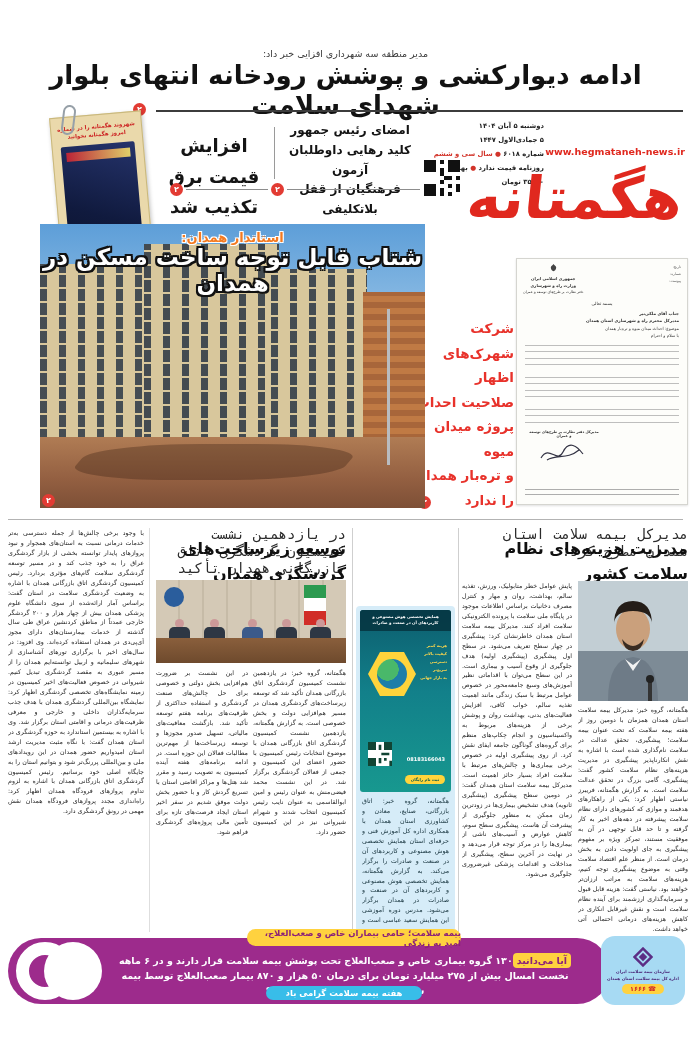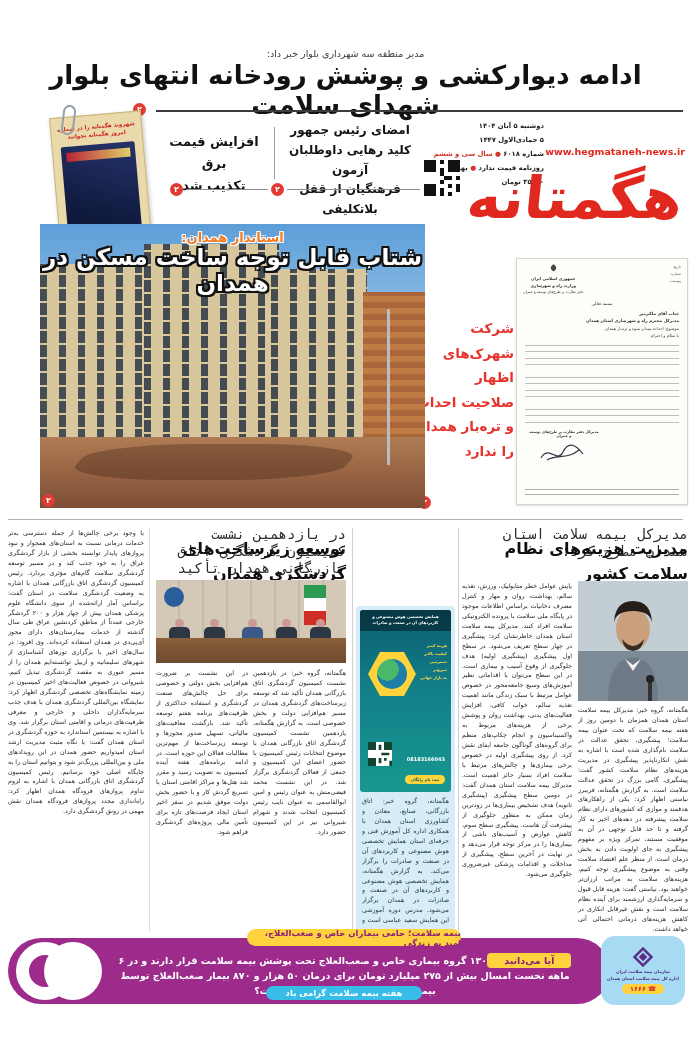--- a/index.html
+++ b/index.html
@@ -8,21 +8,21 @@
   .page { position:relative; width:691px; height:1037px; background:#fff; overflow:hidden; direction:rtl; }
   .abs { position:absolute; }
 
   
   .kicker-top { left:0; top:48px; width:691px; text-align:center; font-size:9.5px; color:#3a3a3a; }
   .headline-main { left:0; top:60px; width:691px; text-align:center; font-size:26px; font-weight:bold; color:#121212; letter-spacing:-0.5px; }
   .rule-main { left:156px; top:110px; width:527px; height:2px; background:#3c3c3c; }
   .badge { width:13px; height:13px; border-radius:50%; background:#e23b33; color:#fff; font-size:8px; font-weight:bold; display:flex; align-items:center; justify-content:center; }
   .subline { height:1px; background:#8d8d8d; }
   .sub-right { left:278px; top:121px; width:144px; text-align:center; font-weight:bold; font-size:12px; color:#141414; line-height:1.65; }
-  .sub-left { left:158px; top:131px; width:112px; text-align:center; font-weight:bold; font-size:13px; color:#141414; line-height:1.7; }
+  .sub-left { left:158px; top:131px; width:112px; text-align:center; font-weight:bold; font-size:18px; color:#141414; line-height:1.7; }
   .vrule-subs { left:274px; top:127px; width:1px; height:52px; background:#9a9a9a; }
 
   
   .note-card { left:57px; top:114px; width:92px; height:186px; background:#ead9ab; border:1px solid #c9b87c; transform:rotate(-5deg); box-shadow:1px 2px 4px rgba(0,0,0,.25); }
   .note-text { margin:7px 6px 0; text-align:center; font-size:5.5px; font-weight:bold; color:#c22; line-height:1.5; }
   .note-cover { margin:5px auto 0; width:74px; height:130px; background:linear-gradient(200deg,#25336b 0%,#101a3e 55%,#0a1128 100%); border-radius:2px; position:relative; overflow:hidden; }
   .note-cover .ttl { position:absolute; top:6px; right:5px; width:64px; height:9px; background:linear-gradient(90deg,#c23,#f5e26a); opacity:.9; }
   .note-cover .lap { position:absolute; bottom:8px; left:7px; width:60px; height:20px; background:linear-gradient(180deg,#3d6fa3,#9fc4df); transform:skewX(-14deg); }
   .note-cover .hand { position:absolute; bottom:22px; left:20px; width:26px; height:10px; background:#c79a74; border-radius:5px; transform:rotate(-14deg); }
   .note-logo { position:absolute; bottom:6px; right:8px; width:9px; height:9px; background:#c0392b; transform:rotate(45deg); }
@@ -106,32 +106,32 @@
   .emb { position:absolute; left:4%; top:8%; width:20px; height:20px; border-radius:50%; background:#2a5d9c; }
   .tour-colR2 { left:253px; top:668px; width:93px; height:264px; }
   .tour-colL2 { left:156px; top:668px; width:92px; height:264px; }
 
   
   .banner { left:8px; top:938px; width:602px; height:66px; border-radius:33px; background:#9d2b8c; overflow:hidden; }
   .ring1 { position:absolute; left:36px; top:4px; width:58px; height:58px; border-radius:50%; background:#fff; }
   .ring2 { position:absolute; left:8px; top:4px; width:58px; height:58px; border-radius:50%; border:13px solid #fff; background:transparent; }
   .banner-pill { left:247px; top:929px; width:214px; height:17px; border-radius:9px; background:#ffd23f; color:#8c2279; font-size:8.5px; font-weight:bold; display:flex; align-items:center; justify-content:center; z-index:5; }
   .banner-text { left:110px; top:953px; width:470px; text-align:center; font-size:9.5px; font-weight:bold; color:#fdfdff; line-height:1.6; z-index:4; }
-  .chip { display:inline-block; background:#ffd23f; color:#8c2279; border-radius:4px; padding:0 17px; margin-left:0; }
+  .chip { display:inline-block; background:#ffd23f; color:#8c2279; border-radius:4px; padding:0 4px; margin-left:0; }
   .banner-btn { left:266px; top:986px; width:156px; height:14px; border-radius:8px; background:#38bde9; color:#fff; font-size:8.5px; font-weight:bold; display:flex; align-items:center; justify-content:center; z-index:5; }
   .blue-card { left:601px; top:936px; width:84px; height:69px; border-radius:14px; background:#a7daf3; display:flex; flex-direction:column; align-items:center; justify-content:center; gap:2px; }
   .org-lines { font-size:4.2px; color:#4b2a7b; font-weight:bold; text-align:center; line-height:1.6; }
   .phone-pill { width:42px; height:10px; background:#ffd23f; border-radius:6px; display:flex; align-items:center; justify-content:center; gap:2px; color:#d12d27; font-size:6.5px; font-weight:bold; }
 </style>
 </head>
 <body>
 
 <div class="page">
 
-  <div class="abs kicker-top">مدیر منطقه سه شهرداری بلوار خبر داد:</div>
+  <div class="abs kicker-top">مدیر منطقه سه شهرداری افزایی خبر داد:</div>
   <div class="abs headline-main">ادامه دیوارکشی و پوشش رودخانه انتهای بلوار شهدای سلامت</div>
   <div class="abs rule-main"></div>
   <div class="abs badge" style="left:133px;top:103px;">۲</div>
 
   <div class="abs sub-right">
     <div>امضای رئیس جمهور</div>
     <div>کلید رهایی داوطلبان آزمون</div>
     <div>فرهنگیان از قفل بلاتکلیفی</div>
   </div>
   <div class="abs vrule-subs"></div>
@@ -166,20 +166,21 @@
     <rect width="9" height="9" fill="#fff"></rect>
     <path fill="#111" d="M0 0h3v3H0zM6 0h3v3H6zM0 6h3v3H0zM1 1h1v1H1zM7 1h1v1H7zM1 7h1v1H1zM4 0h1v1H4zM4 2h1v2H4zM5 4h2v1H5zM8 4h1v1H8zM4 5h1v1H4zM6 6h1v1H6zM8 6h1v2H8zM4 7h1v2H4zM6 8h1v1H6z"></path>
   </svg>
   <div class="abs mast-logo">هگمتانه</div>
 
   <div class="abs min-head">
     <div>شرکت</div>
     <div>شهرک‌های</div>
     <div>اظهار</div>
     <div>صلاحیت احداث</div>
+    <div>پروژه میدان میوه</div>
     <div>و تره‌بار همدان</div>
     <div>را ندارد</div>
   </div>
   <div class="abs letter">
     <div class="lt-head">
       <div class="lt-fields">
         <div>تاریخ:</div>
         <div>شماره:</div>
         <div>پیوست:</div>
       </div>

